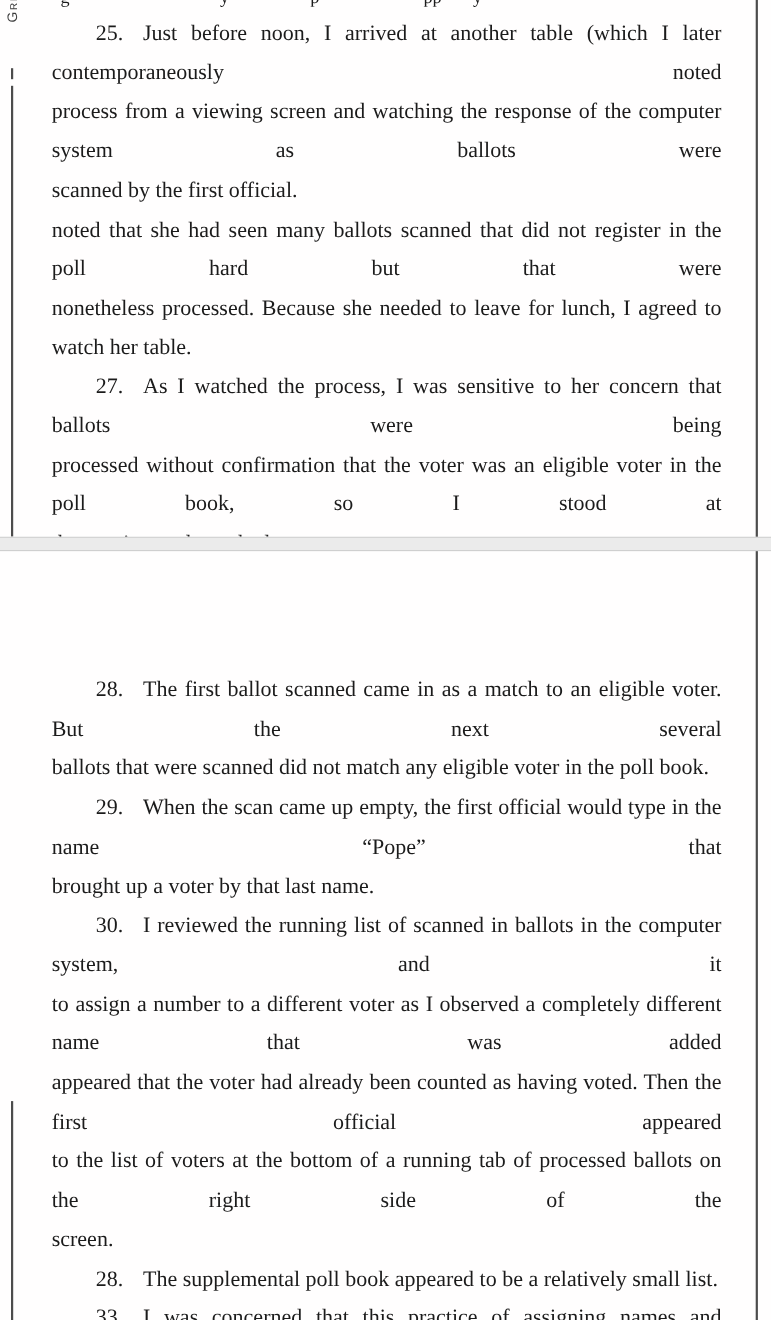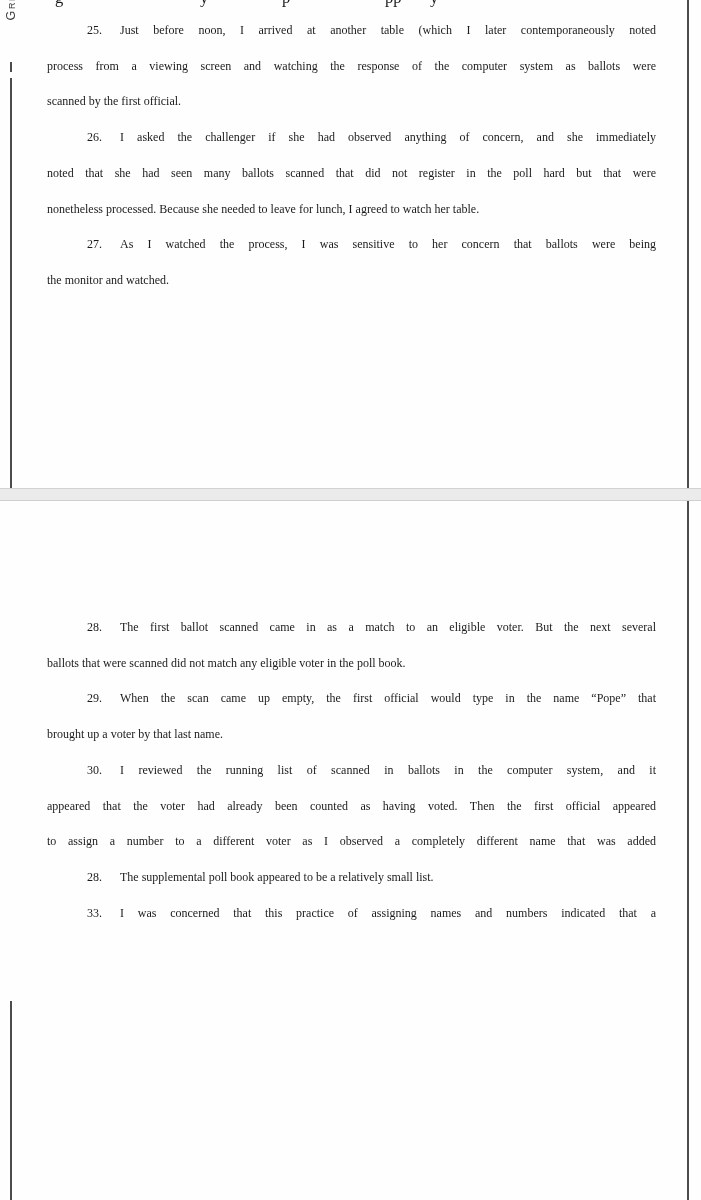--- a/index.html
+++ b/index.html
@@ -36,21 +36,21 @@
     font-size:12.5px; font-variant:small-caps; letter-spacing:1.6px; color:#3d3d3d;
     white-space:nowrap;
   }
 
   
   .text-col { position:absolute; left:47px; width:609px; }
   .page1 .text-col { top:0; padding-top:13px; }
   .page2 .text-col { top:0; padding-top:109px; }
   .para { margin:0; }
   .line {
-    font-size:12px; line-height:35.7px; text-align:justify; text-align-last:justify;
+    font-size:20px; line-height:35.7px; text-align:justify; text-align-last:justify;
     white-space:normal; overflow:hidden;
   }
   .line.last { text-align-last:left; }
   .line.first .pnum { display:inline-block; margin-left:40px; margin-right:18px; }
 
   
   .top-frag { position:absolute; top:0; left:47px; width:609px; height:7px; overflow:hidden; z-index:3; }
   .frag { position:absolute; top:-10px; font-size:16.5px; line-height:16px; color:#1b1b1b; }
 </style>
 </head>
@@ -77,26 +77,26 @@
       </div>
 
     <div class="text-col">
       <div id="p1-paras">
           <div class="para">
             <div class="line first"><span class="pnum">25.</span><span>Just before noon, I arrived at another table (which I later contemporaneously noted</span></div>
             <div class="line">process from a viewing screen and watching the response of the computer system as ballots were</div>
             <div class="line last">scanned by the first official.</div>
           </div>
           <div class="para">
-            <div class="line first"><span class="pnum">26.</span><span>I asked the challenger if she had observed anything of concern, and she immediately</span></div>
             <div class="line">noted that she had seen many ballots scanned that did not register in the poll hard but that were</div>
             <div class="line last">nonetheless processed. Because she needed to leave for lunch, I agreed to watch her table.</div>
           </div>
           <div class="para">
             <div class="line first"><span class="pnum">27.</span><span>As I watched the process, I was sensitive to her concern that ballots were being</span></div>
+            <div class="line">processed without confirmation that the voter was an eligible voter in the poll book, so I stood at</div>
             <div class="line last">the monitor and watched.</div>
           </div>
         </div>
 
     </div>
   </div>
 
   <div class="page page2">
     <div class="rail rail2">
 
@@ -113,22 +113,24 @@
           <div class="para">
             <div class="line first"><span class="pnum">28.</span><span>The first ballot scanned came in as a match to an eligible voter. But the next several</span></div>
             <div class="line last">ballots that were scanned did not match any eligible voter in the poll book.</div>
           </div>
           <div class="para">
             <div class="line first"><span class="pnum">29.</span><span>When the scan came up empty, the first official would type in the name “Pope” that</span></div>
             <div class="line last">brought up a voter by that last name.</div>
           </div>
           <div class="para">
             <div class="line first"><span class="pnum">30.</span><span>I reviewed the running list of scanned in ballots in the computer system, and it</span></div>
+            <div class="line">to assign a number to a different voter as I observed a completely different name that was added</div>
             <div class="line">appeared that the voter had already been counted as having voted. Then the first official appeared</div>
-            <div class="line">to assign a number to a different voter as I observed a completely different name that was added</div>
+            <div class="line">to the list of voters at the bottom of a running tab of processed ballots on the right side of the</div>
+            <div class="line last">screen.</div>
           </div>
           <div class="para">
             <div class="line first last"><span class="pnum">28.</span><span>The supplemental poll book appeared to be a relatively small list.</span></div>
           </div>
           <div class="para">
             <div class="line first"><span class="pnum">33.</span><span>I was concerned that this practice of assigning names and numbers indicated that a</span></div>
           </div>
         </div>
     </div>
   </div>

